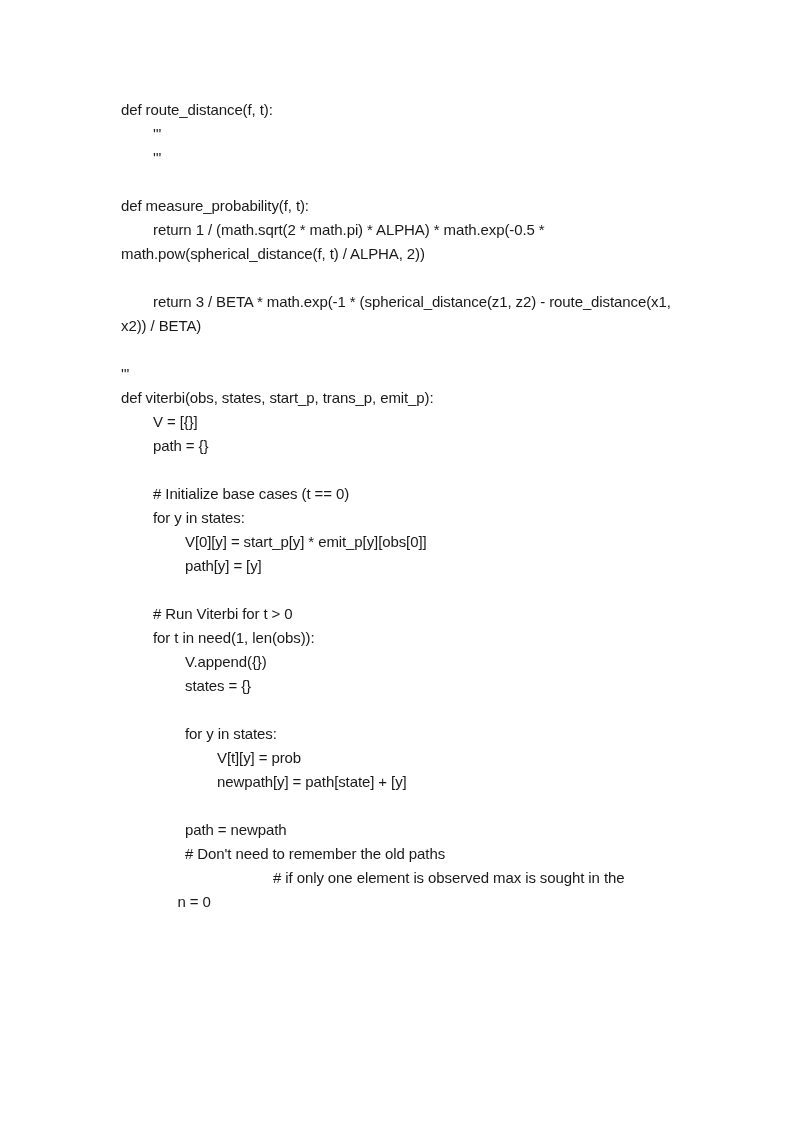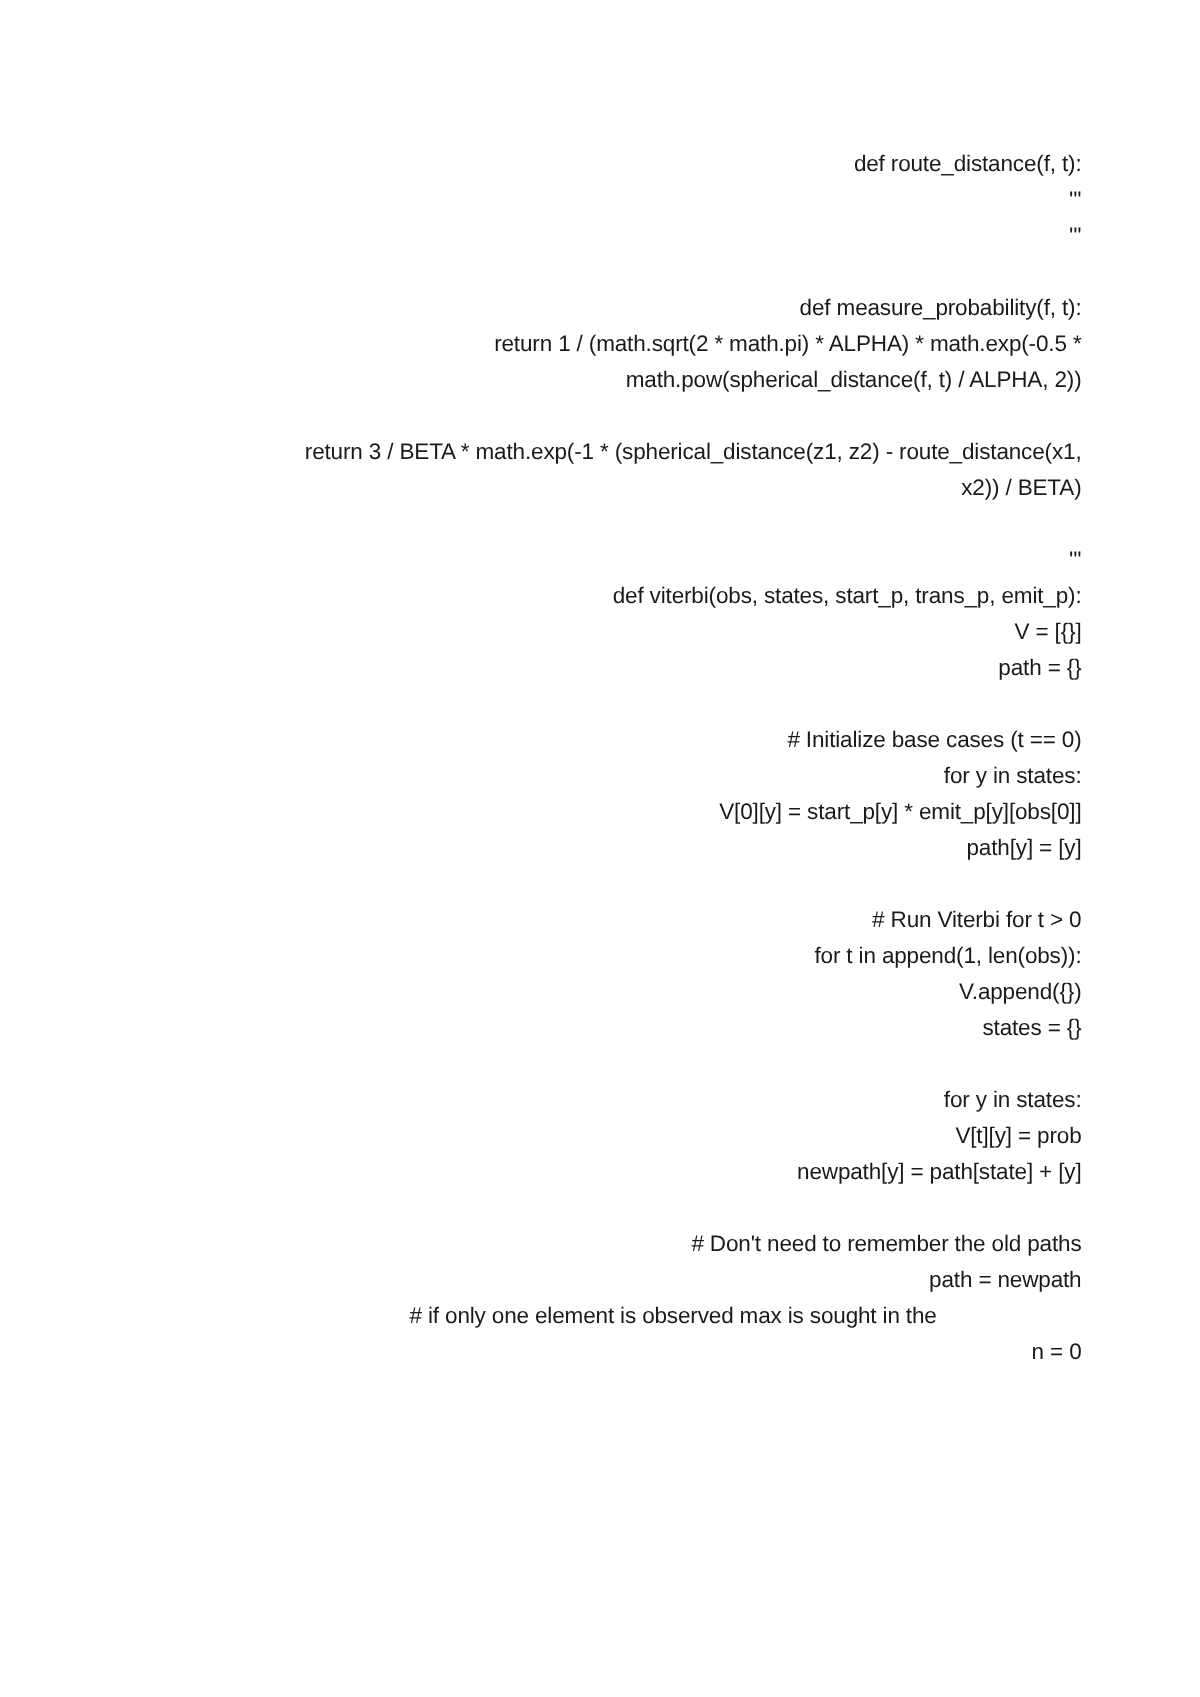--- a/index.html
+++ b/index.html
@@ -14,21 +14,20 @@
       overflow: hidden;
       font-family: "Liberation Sans", "DejaVu Sans", sans-serif;
       color: #1a1a1a;
     }
     .page {
       position: absolute;
       left: 0; top: 0;
       width: 800px;
       height: 1131px;
       background: #ffffff;
-      text-align: right;
     }
     .code {
       position: absolute;
       left: 121px;
       top: 98px;
       width: 600px;
     }
     .line {
       position: relative;
       height: 24px;
@@ -67,28 +66,28 @@
     <div class="line i0">def viterbi(obs, states, start_p, trans_p, emit_p):</div>
     <div class="line i1">V = [{}]</div>
     <div class="line i1">path = {}</div>
     <div class="line i0"></div>
     <div class="line i1"># Initialize base cases (t == 0)</div>
     <div class="line i1">for y in states:</div>
     <div class="line i2">V[0][y] = start_p[y] * emit_p[y][obs[0]]</div>
     <div class="line i2">path[y] = [y]</div>
     <div class="line i0"></div>
     <div class="line i1"># Run Viterbi for t &gt; 0</div>
-    <div class="line i1">for t in append(1, len(obs)):</div>
+    <div class="line i1">for t in need(1, len(obs)):</div>
     <div class="line i2">V.append({})</div>
     <div class="line i2">states = {}</div>
     <div class="line i0"></div>
     <div class="line i2">for y in states:</div>
     <div class="line i3">V[t][y] = prob</div>
     <div class="line i3">newpath[y] = path[state] + [y]</div>
     <div class="line i0"></div>
+    <div class="line i2">path = newpath</div>
     <div class="line i2"># Don't need to remember the old paths</div>
-    <div class="line i2">path = newpath</div>
     <div class="line i1">
       <span>n = 0</span>
       <span class="tab-comment"># if only one element is observed max is sought in the</span>
     </div>
   </div>
 </div>
 
 </body></html>

